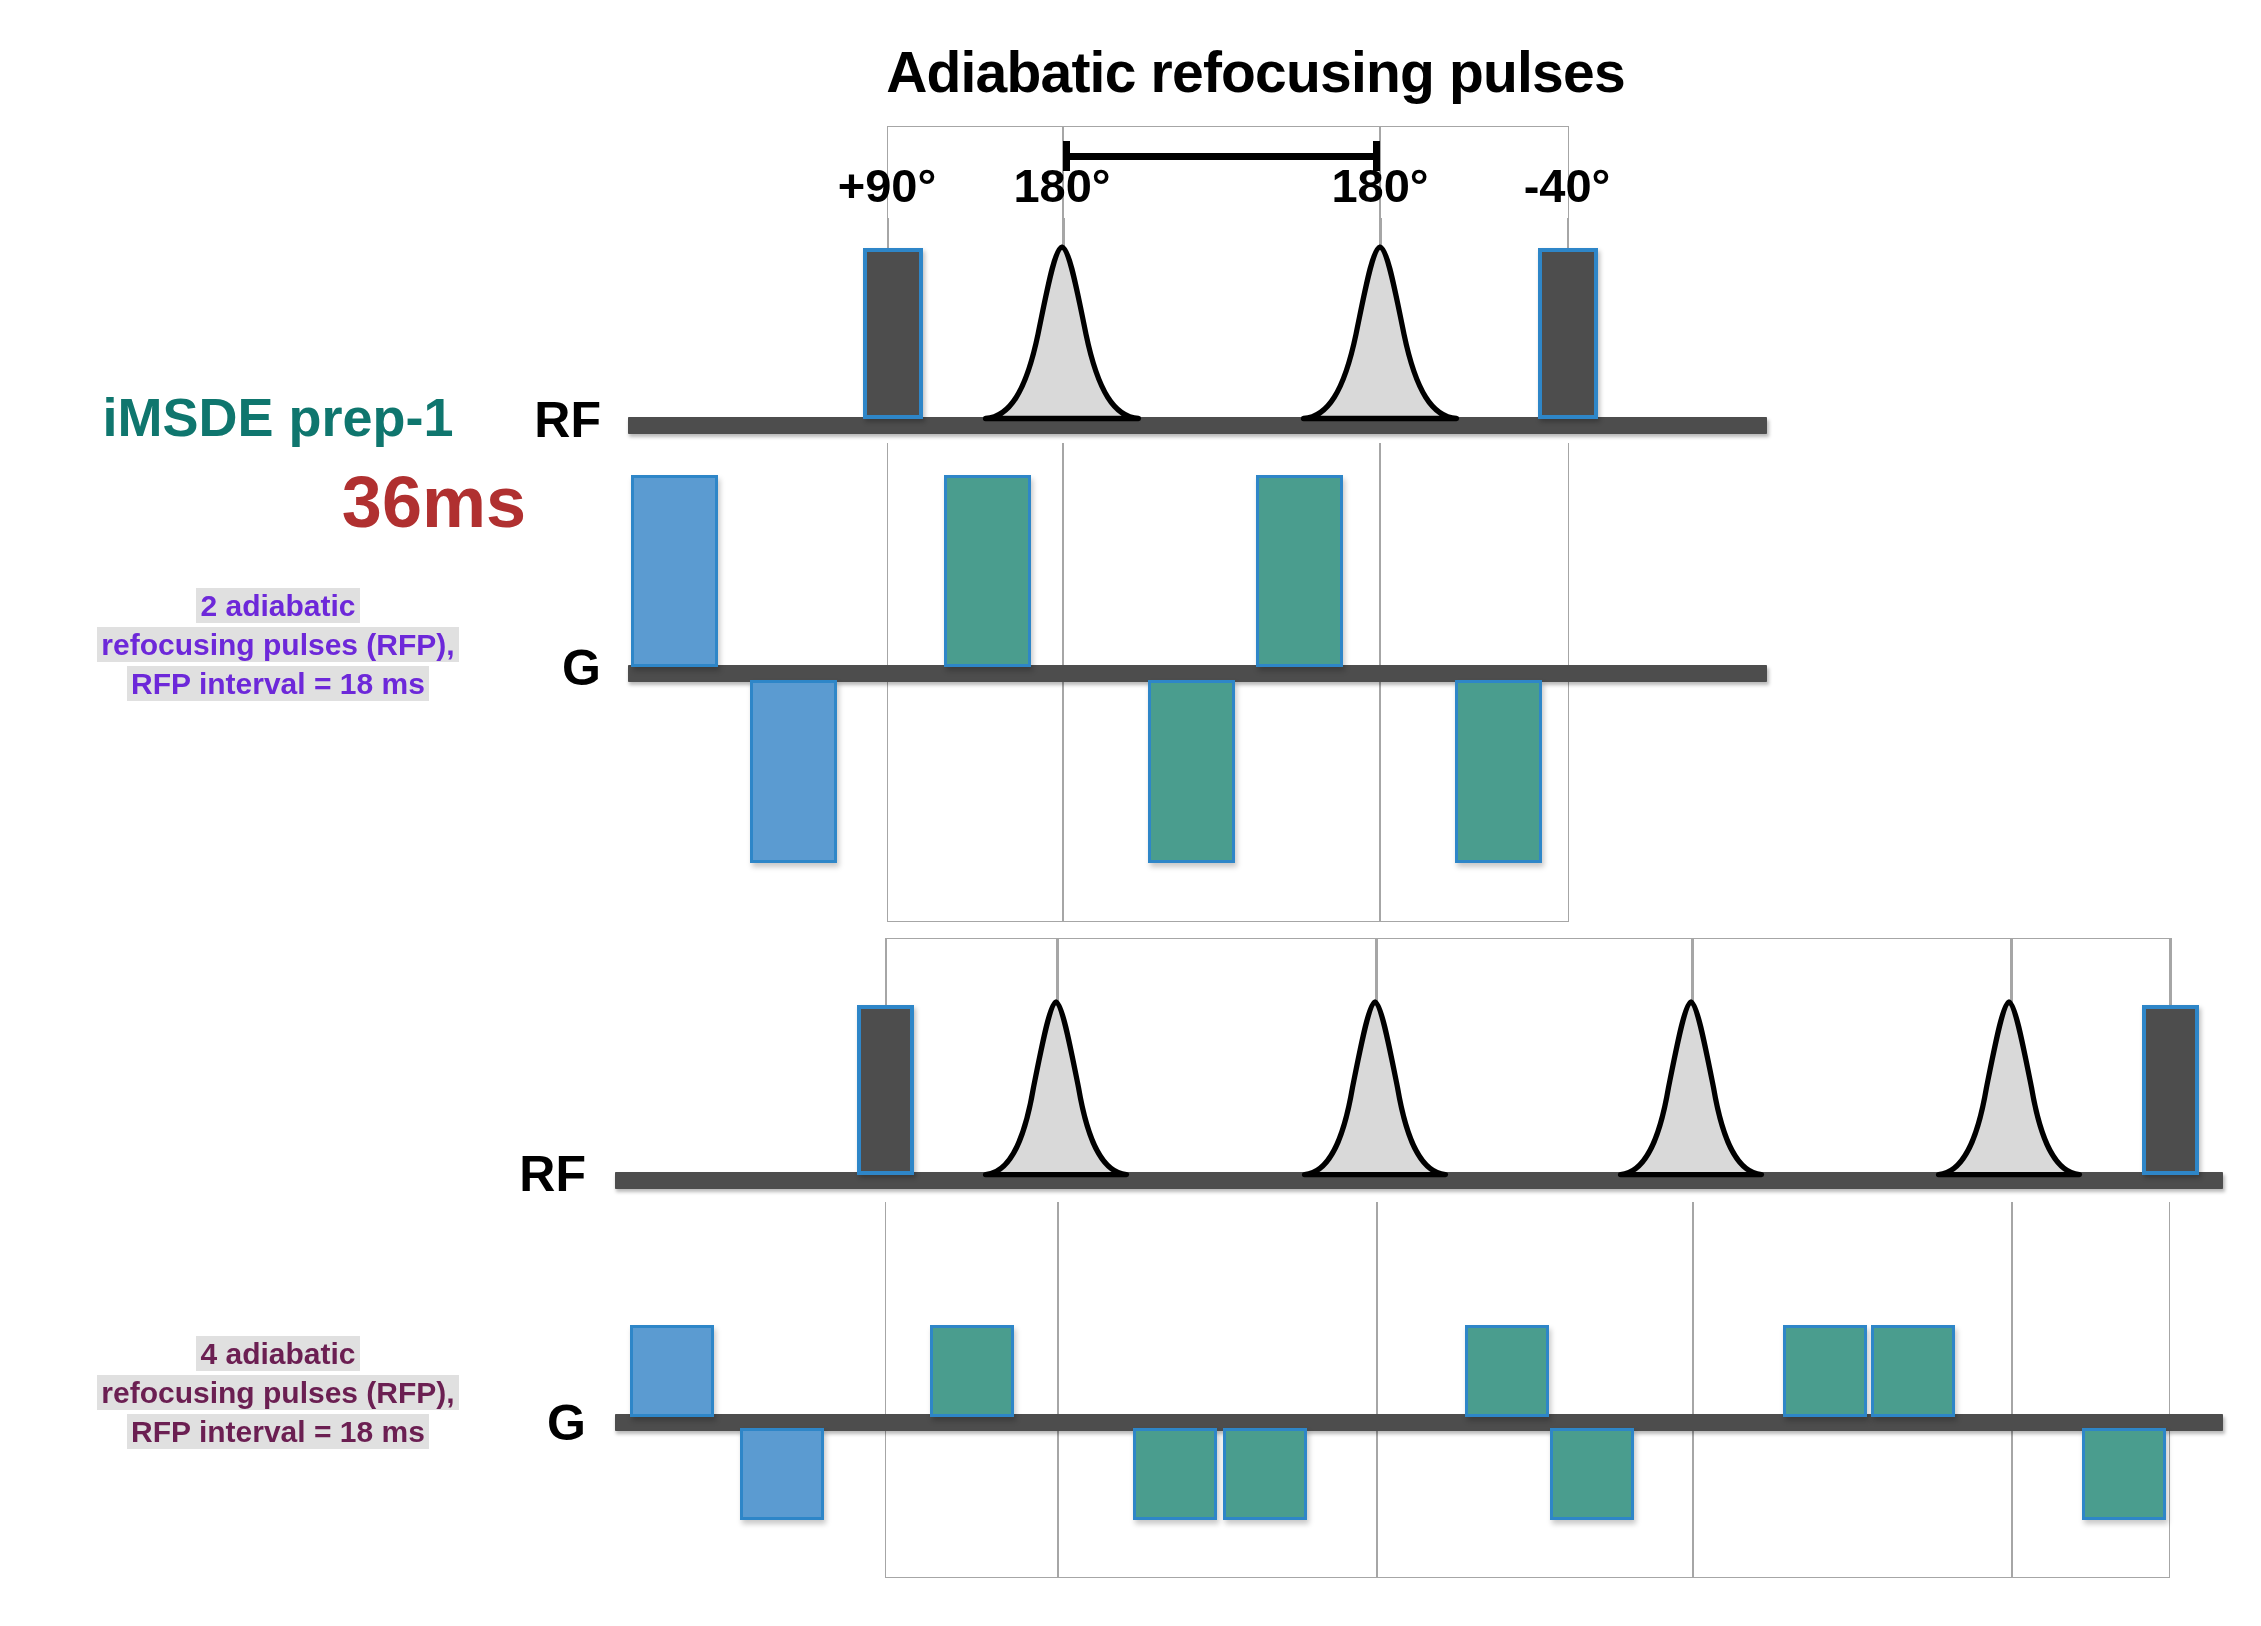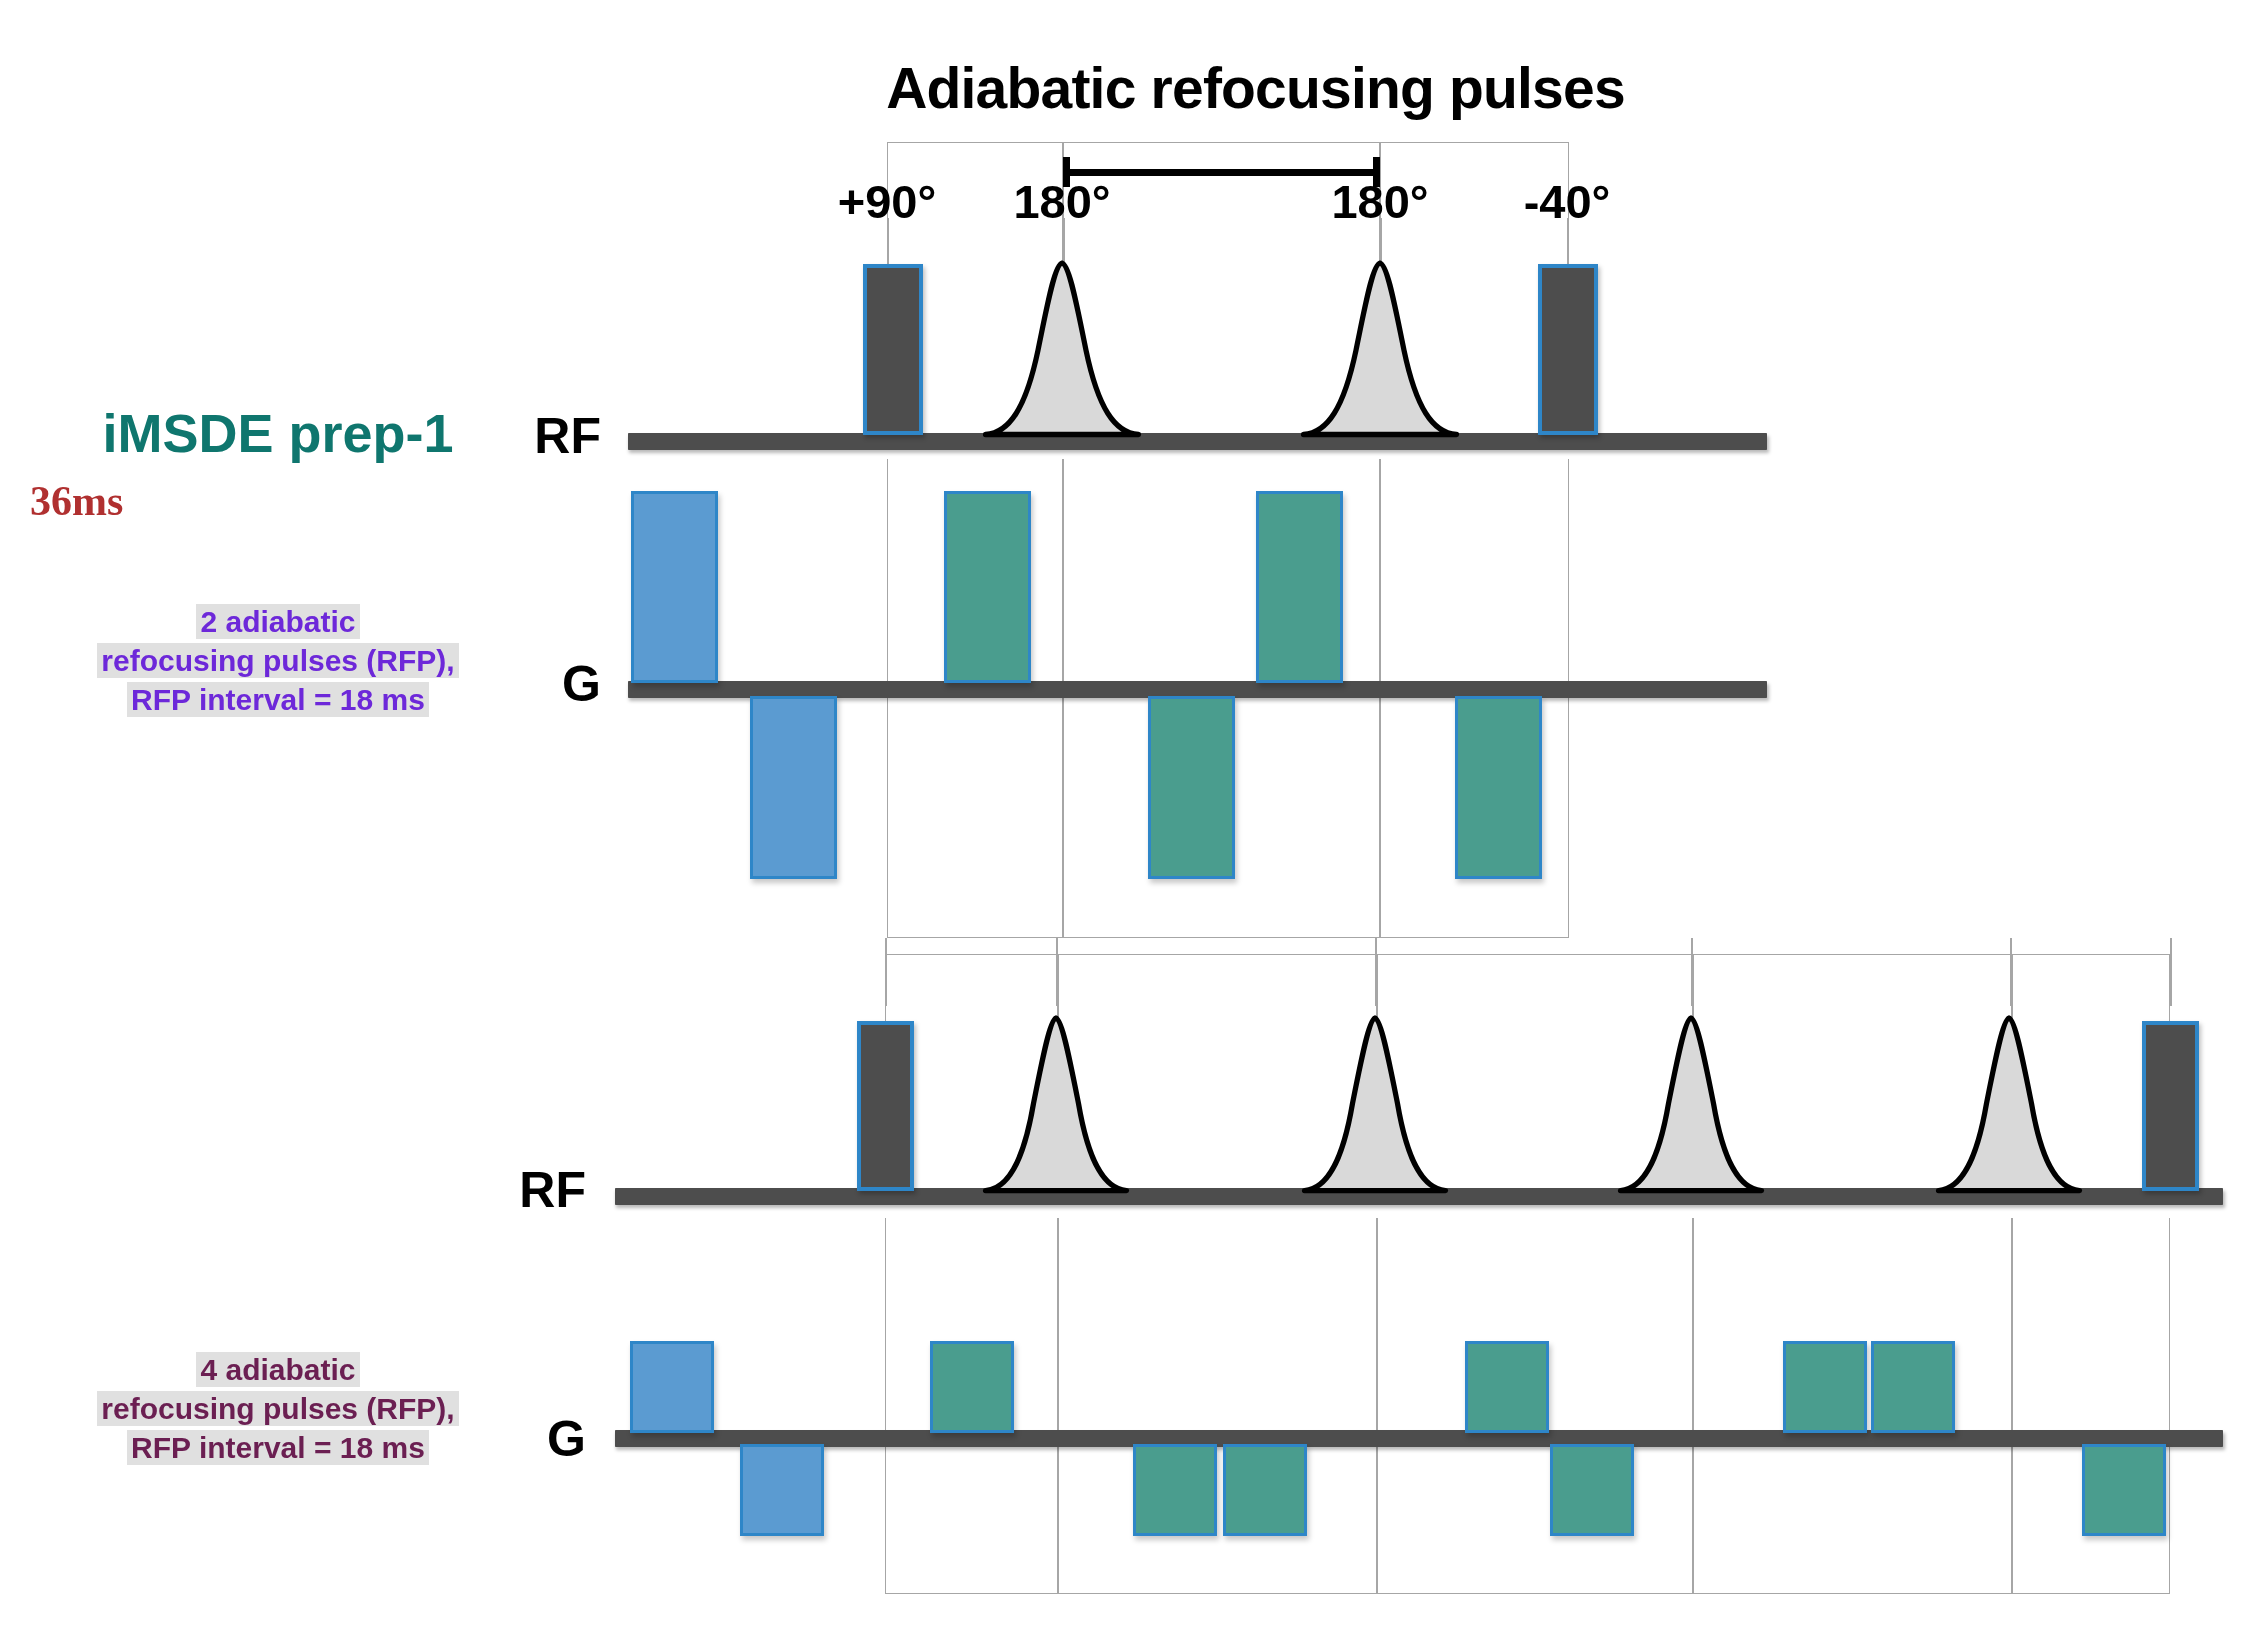--- a/index.html
+++ b/index.html
@@ -1,20 +1,20 @@
 <!DOCTYPE html>
 <html style="font-size:12px"><head>
 <meta charset="utf-8">
 <style>
   html,body{margin:0;padding:0;background:#ffffff;}
   body{width:2261px;height:1626px;position:relative;overflow:hidden;
        font-family:"Liberation Sans","DejaVu Sans",sans-serif;}
   .stage{position:absolute;left:0;top:0;width:2261px;height:1626px;}
 
-  .abs{position:absolute;margin-top:16px;}
+  .abs{position:absolute;}
 
   
   #title{
     left:812px;top:39px;width:887px;text-align:center;
     font-size:57px;font-weight:bold;color:#000;letter-spacing:-0.8px;
     white-space:nowrap;
   }
 
   
   .angle-lbl{
@@ -35,21 +35,21 @@
   .baseline{
     background:#4d4d4d;height:16.5px;border-radius:0.8px;
     box-shadow:1.5px 3px 3.8px rgba(0,0,0,.28);
   }
 
   
   .axis-lbl{font-size:50px;font-weight:bold;color:#000;text-align:right;white-space:nowrap;}
 
   
   .seq-name{font-size:54px;font-weight:bold;color:#0f766e;text-align:center;white-space:nowrap;}
-  .seq-time{font-size:42px;font-weight:bold;text-align:left;white-space:nowrap;font-family:Liberation Serif, serif;}
+  .seq-time{font-size:72px;font-weight:bold;text-align:right;white-space:nowrap;}
   .seq-note{font-size:30px;font-weight:bold;text-align:center;line-height:1.30;}
   .seq-note span{background:#e0e0e0;padding:0.8px 4.5px;box-decoration-break:clone;-webkit-box-decoration-break:clone;}
 
   
   .rf-hard{
     background:#4d4d4d;border:4.5px solid #2e86c8;box-sizing:border-box;
     box-shadow:1.5px 3px 4.5px rgba(0,0,0,.25);
   }
 
   

